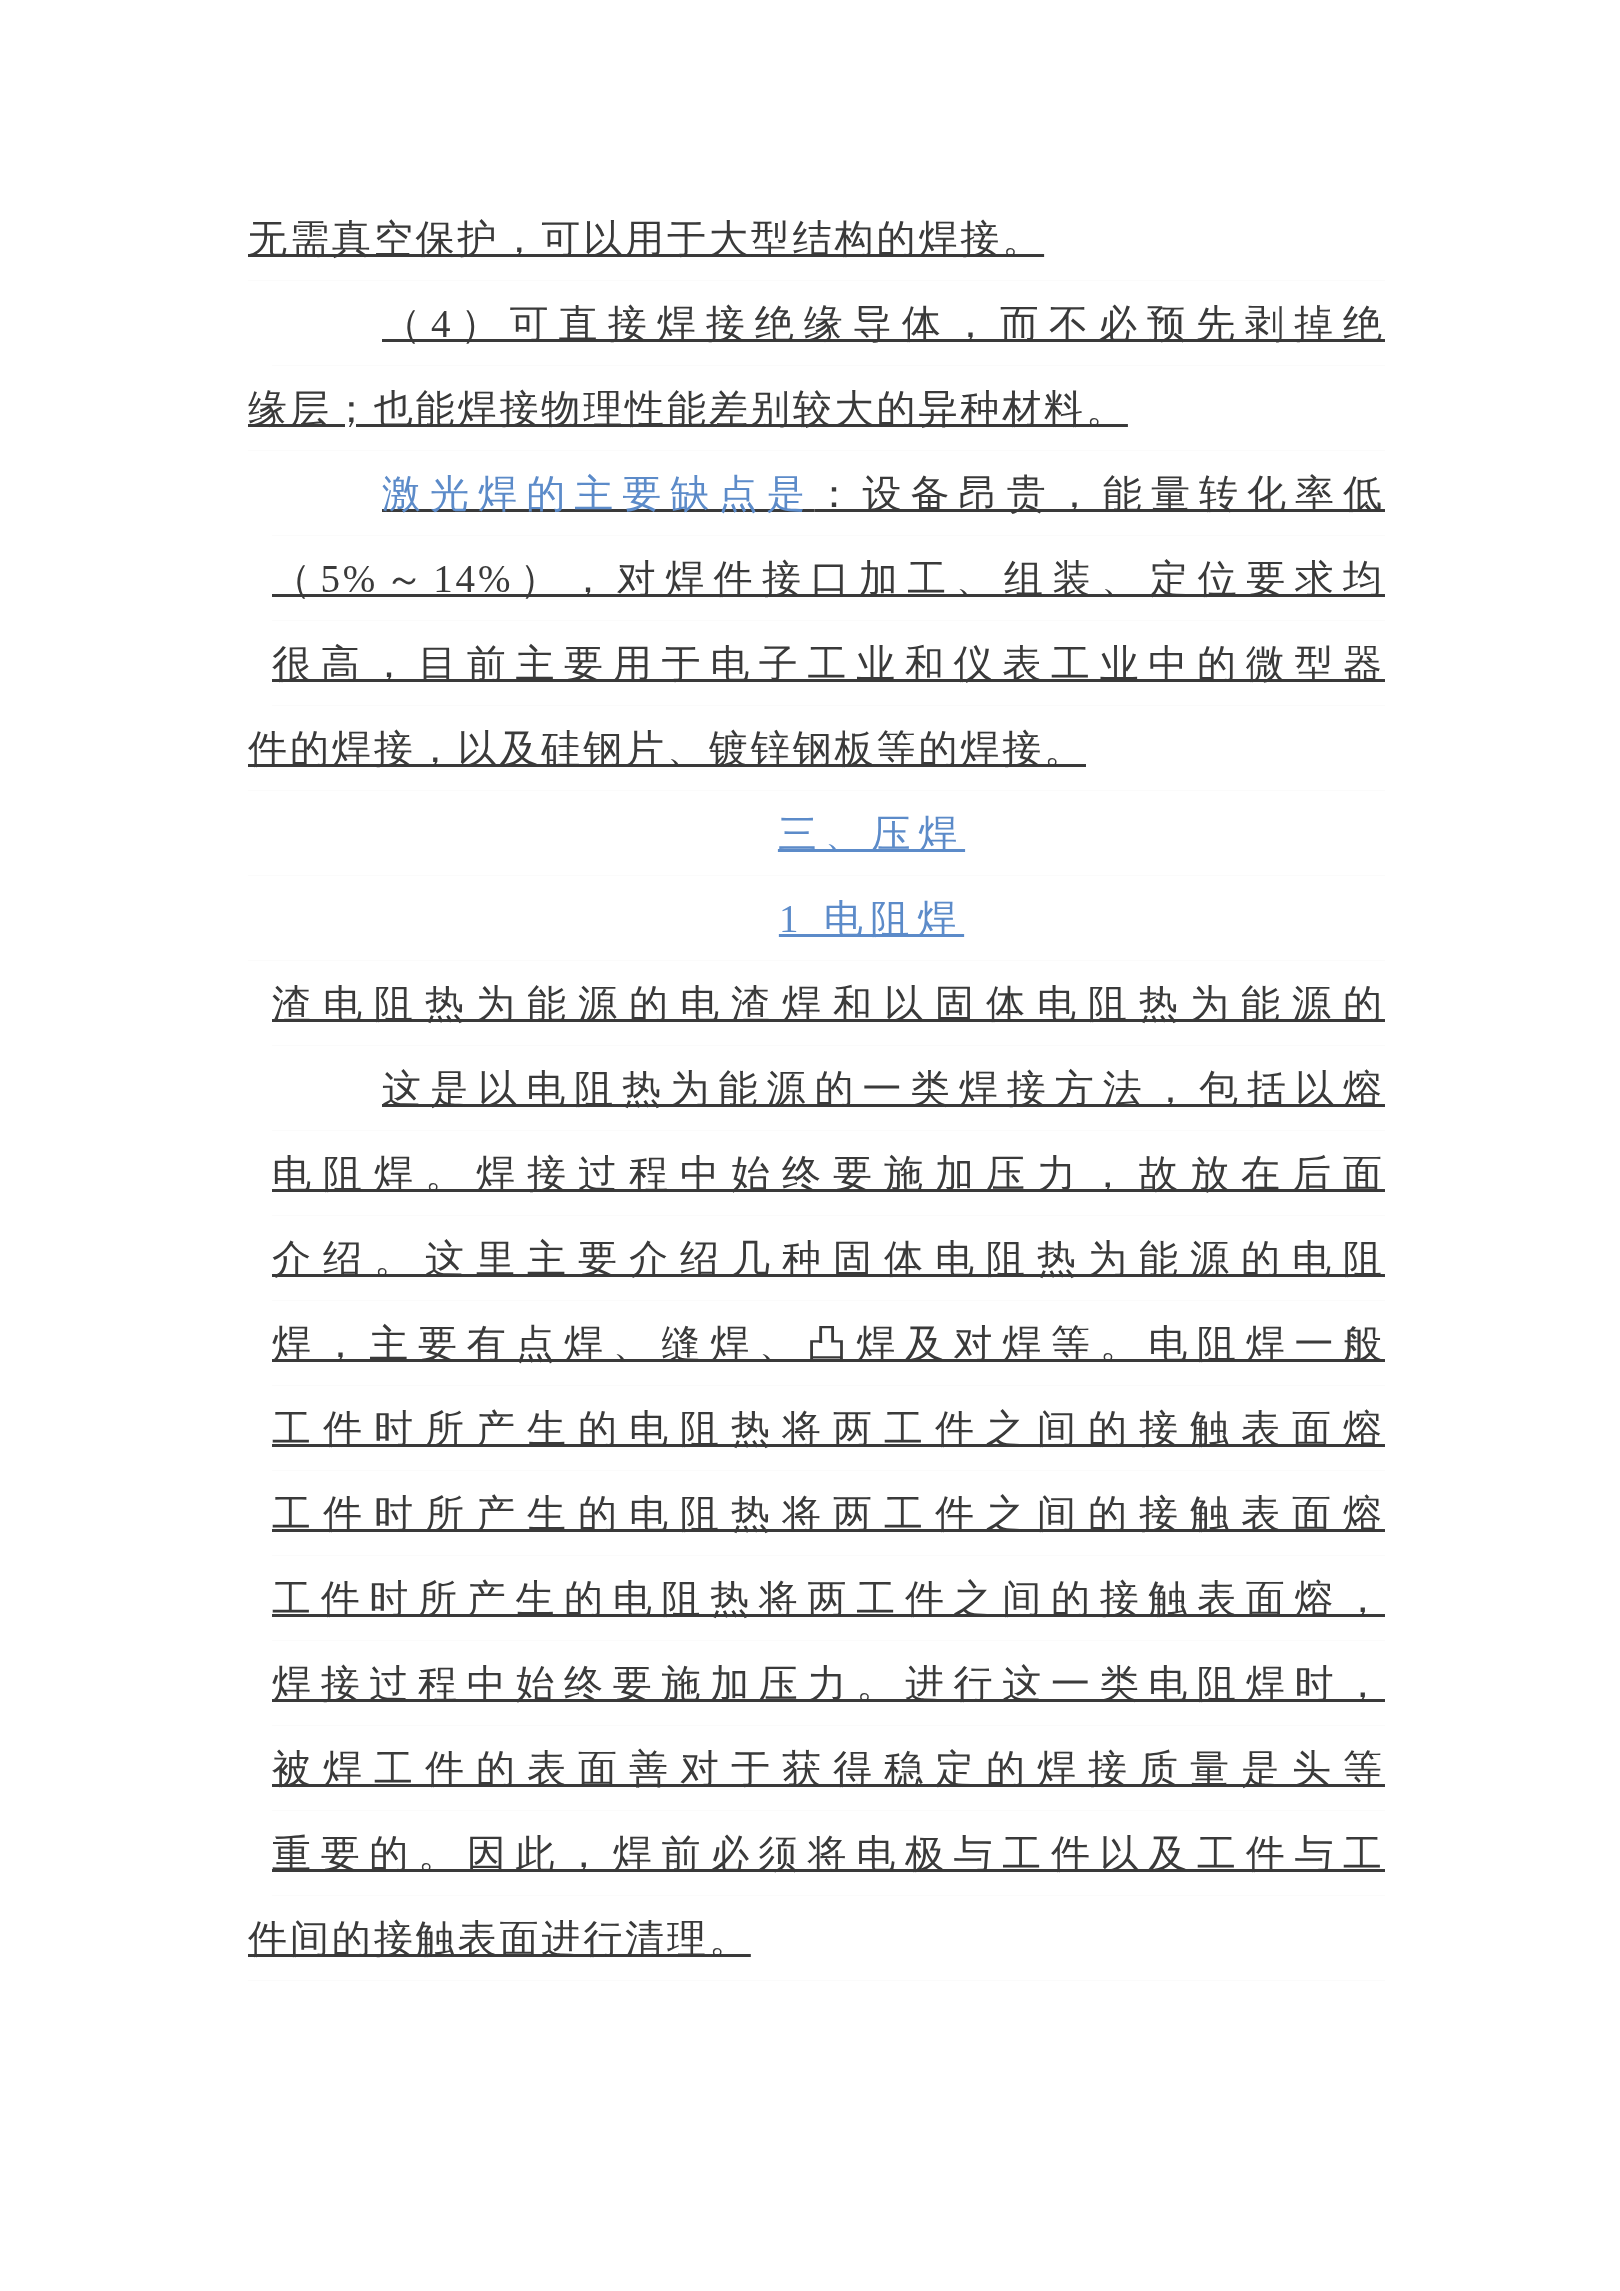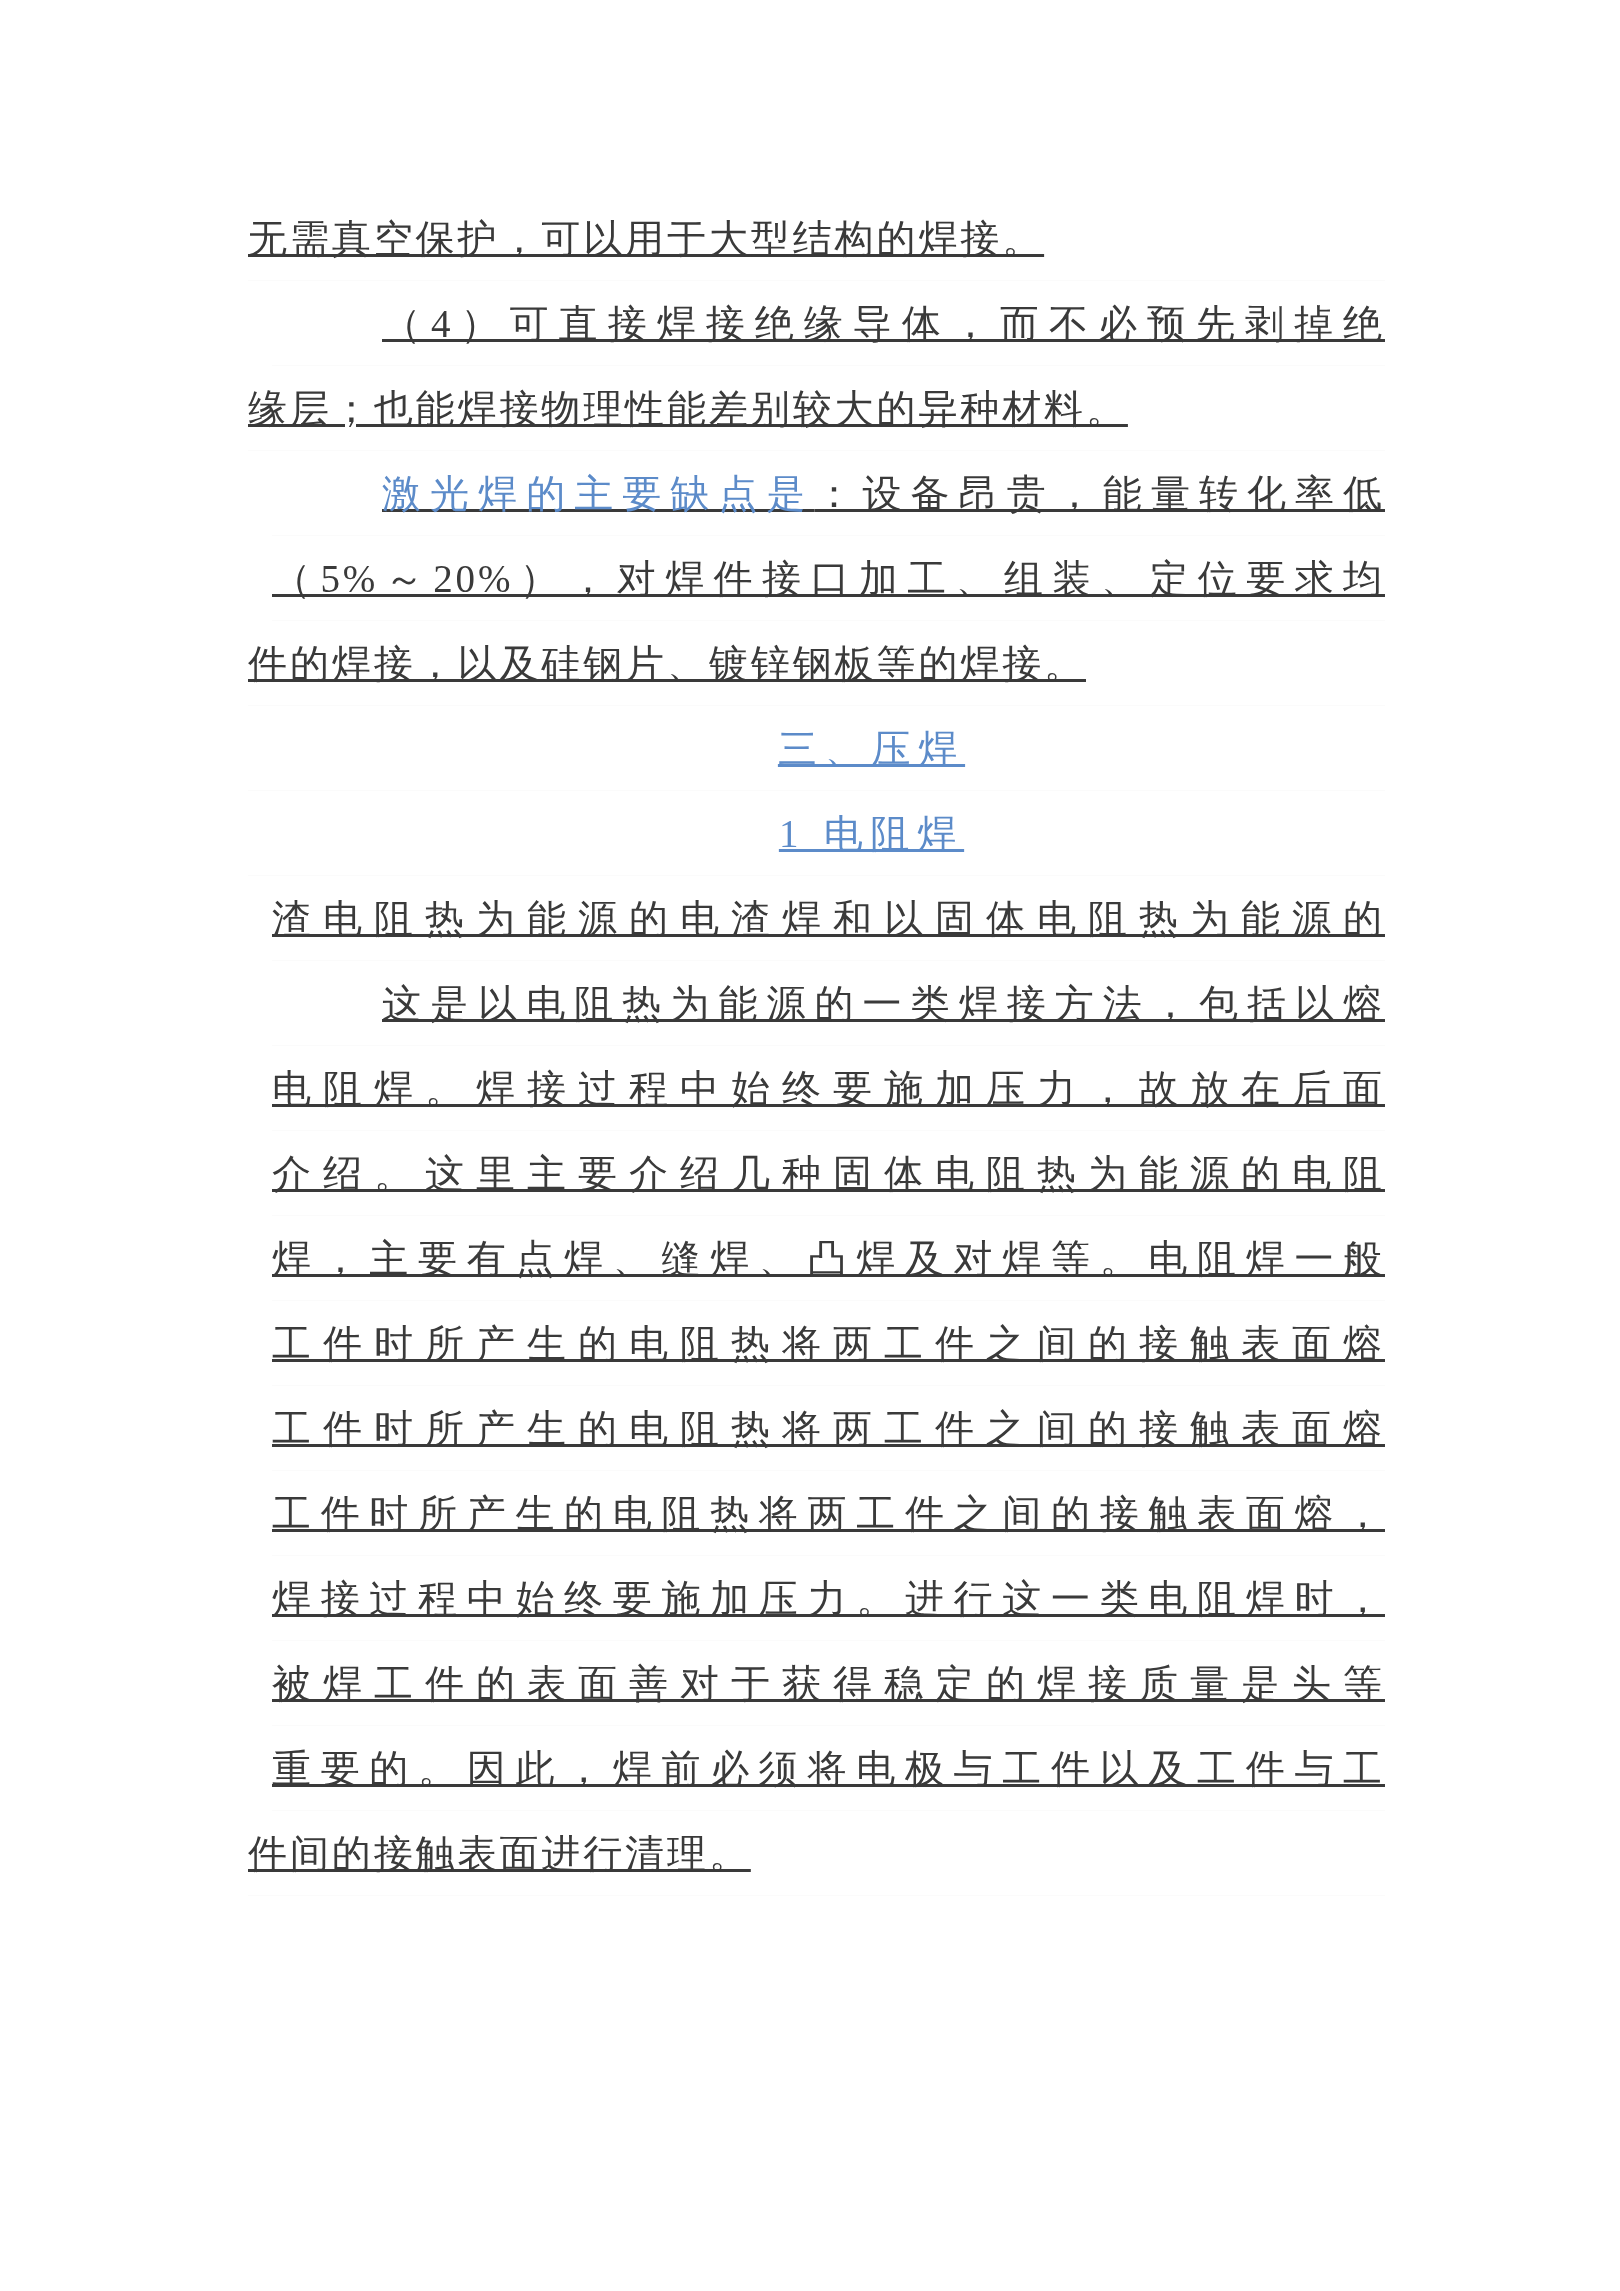--- a/index.html
+++ b/index.html
@@ -63,21 +63,22 @@
   <div class="textblock">
 
     <div class="ln">无需真空保护，可以用于大型结构的焊接。</div>
     <div class="ln just indent">（4）可直接焊接绝缘导体，而不必预先剥掉绝</div>
     <div class="ln">缘层；也能焊接物理性能差别较大的异种材料。</div>
 
     <div class="ln just indent">
       <span class="blue">激光焊的主要缺点是</span><span>：设备昂贵，能量转化率低</span>
     </div>
 
-    <div class="ln just">（5%～20%），对焊件接口加工、组装、定位要求均</div>
+    <div class="ln just">（5%～14%），对焊件接口加工、组装、定位要求均</div>
+    <div class="ln just">很高，目前主要用于电子工业和仪表工业中的微型器</div>
     <div class="ln">件的焊接，以及硅钢片、镀锌钢板等的焊接。</div>
 
     <div class="ln heading indent">三、压焊</div>
     <div class="ln heading indent">1 电阻焊</div>
 
     <div class="ln just">渣电阻热为能源的电渣焊和以固体电阻热为能源的</div>
     <div class="ln just indent">这是以电阻热为能源的一类焊接方法，包括以熔</div>
     <div class="ln just">电阻焊。焊接过程中始终要施加压力，故放在后面</div>
     <div class="ln just">介绍。这里主要介绍几种固体电阻热为能源的电阻</div>
     <div class="ln just">焊，主要有点焊、缝焊、凸焊及对焊等。电阻焊一般</div>

